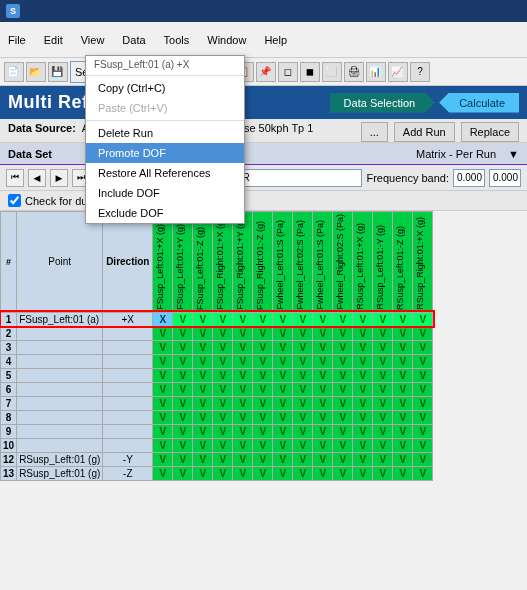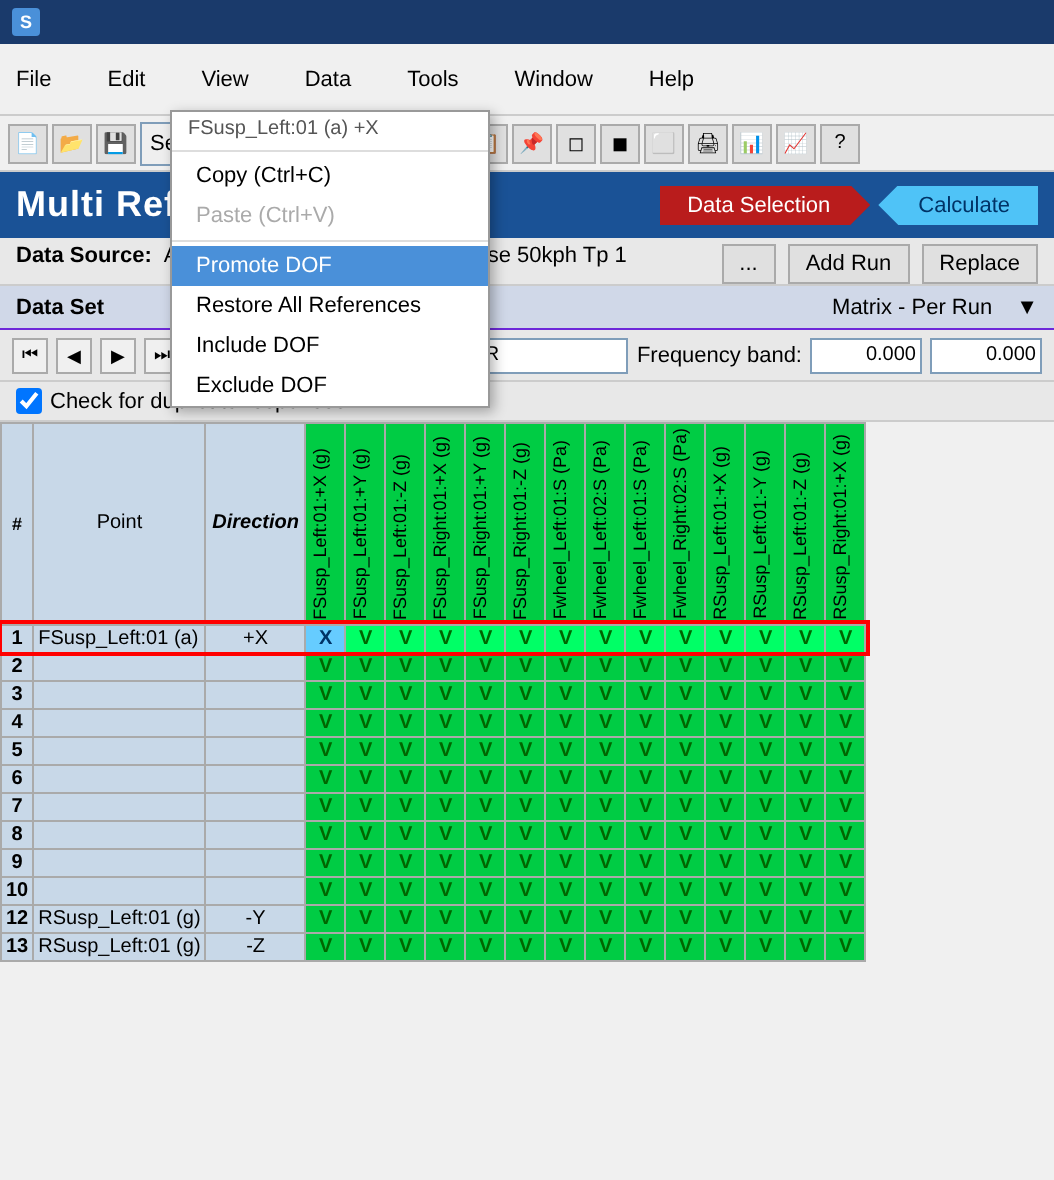--- a/index.html
+++ b/index.html
@@ -31,21 +31,21 @@
       font-size: 9px; color: white; font-weight: bold;
     }
     .title-bar-text { font-size: 11px; }
 
     
     .menu-bar {
       background: #f0f0f0;
       border-bottom: 1px solid #ccc;
       padding: 2px 4px;
       display: flex;
-      gap: 20px;
+      gap: 10px;
       height: 36px;
       align-items: center;
     }
     .menu-item {
       font-size: 11px;
       cursor: pointer;
       padding: 2px 4px;
     }
 
     
@@ -92,21 +92,21 @@
       display: flex;
       gap: 4px;
     }
     .tab-btn {
       padding: 4px 14px;
       font-size: 11px;
       cursor: pointer;
       border: none;
     }
     .tab-btn.active {
-      background: #b91c1c;
+      background: #0f766e;
       color: white;
       clip-path: polygon(0 0, calc(100% - 10px) 0, 100% 50%, calc(100% - 10px) 100%, 0 100%);
       padding-right: 20px;
     }
     .tab-btn.inactive {
       background: #4fc3f7;
       color: #003366;
       clip-path: polygon(10px 0, 100% 0, 100% 100%, 10px 100%, 0 50%);
       padding-left: 20px;
     }
@@ -166,21 +166,21 @@
     .nav-path {
       flex: 1;
       height: 18px;
       font-size: 10px;
       border: 1px solid #7f9db9;
       padding: 0 4px;
       background: white;
     }
     .freq-label { font-size: 11px; }
     .freq-input {
-      width: 56px;
+      width: 32px;
       height: 18px;
       font-size: 10px;
       border: 1px solid #7f9db9;
       text-align: right;
       padding: 0 2px;
     }
 
     
     .checkbox-row {
       background: #e8e8e8;
@@ -223,21 +223,21 @@
       white-space: nowrap;
       font-size: 9px;
       font-weight: normal;
     }
 
     .col-point { width: 80px; background: #c8d8e8; font-weight: normal; }
     .col-dir { width: 50px; background: #c8d8e8; font-weight: bold; }
     .col-num { width: 16px; background: #c8d8e8; font-size: 9px; }
 
     .th-point { background: #c8d8e8; }
-    .th-dir { background: #c8d8e8; font-style: italic; }
+    .th-dir { background: #c8d8e8; }
 
     .row-num-cell {
       background: #c8d8e8;
       text-align: center;
       font-size: 10px;
       font-weight: bold;
     }
     .point-cell {
       background: #c8d8e8;
       font-size: 10px;
@@ -656,17 +656,18 @@
     </table>
   </div>
 </div>
 
 <div class="context-menu" id="context-menu">
   <div class="ctx-item" style="font-size:10px;color:#555;padding:3px 8px;">FSusp_Left:01 (a)  +X</div>
   <div class="ctx-separator"></div>
   <div class="ctx-item">Copy (Ctrl+C)</div>
   <div class="ctx-item disabled">Paste (Ctrl+V)</div>
   <div class="ctx-separator"></div>
+  <div class="ctx-item">Delete Run</div>
   <div class="ctx-item highlighted">Promote DOF</div>
   <div class="ctx-item">Restore All References</div>
   <div class="ctx-item">Include DOF</div>
   <div class="ctx-item">Exclude DOF</div>
 </div>
 
 </body></html>

